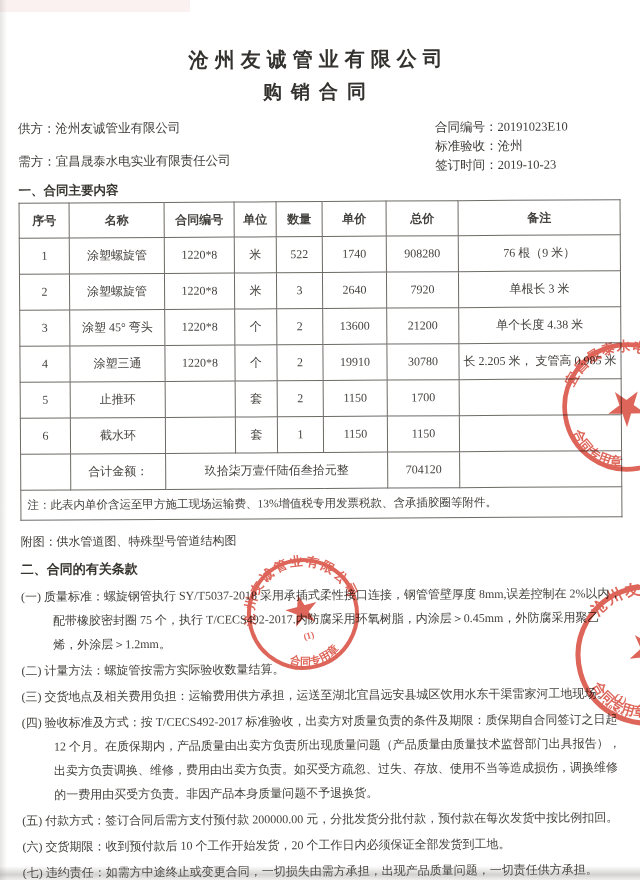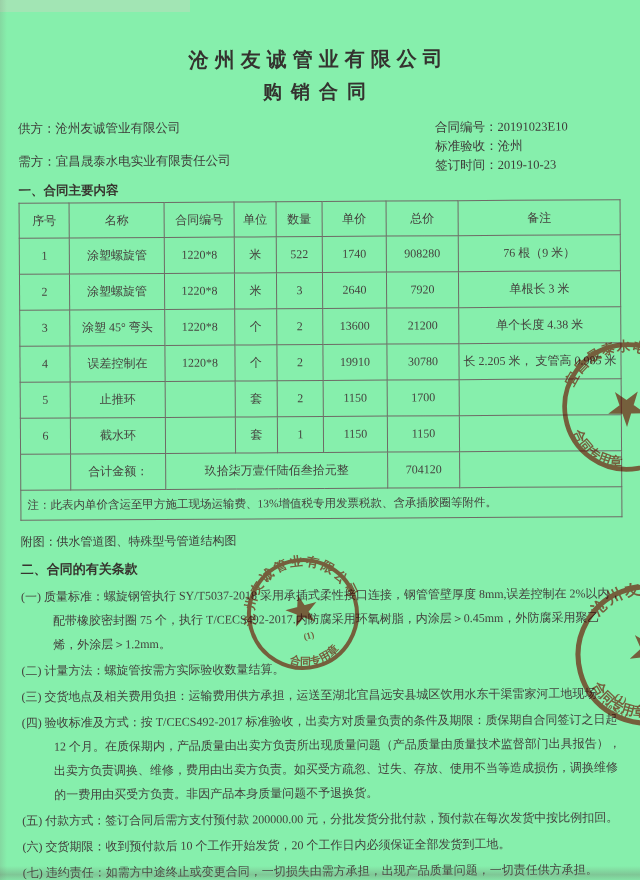--- a/index.html
+++ b/index.html
@@ -4,21 +4,21 @@
 <style>
   html,body{margin:0;padding:0;}
   body{
     width:640px;height:880px;
     background:#e9e7e3;
     font-family:"Liberation Serif","DejaVu Serif",serif;
     position:relative;overflow:hidden;
   }
   .page{
     position:absolute;left:0;top:0;width:640px;height:880px;
-    background:#86efac;overflow:hidden;
+    background:#ffffff;overflow:hidden;
   }
   .doc{
     position:absolute;left:20px;top:0;width:602px;
     transform:rotate(-0.35deg);
     color:#3e3c39;
   }
   .top-artifact{position:absolute;left:0;top:0;width:190px;height:12px;background:rgba(238,205,200,0.28);}
   .bottom-edge{position:absolute;left:0;bottom:0;width:100%;height:14px;
     background:linear-gradient(to bottom, rgba(0,0,0,0) 0%, rgba(110,105,98,0.30) 62%, rgba(110,105,98,0.10) 100%);}
   .left-edge{position:absolute;left:0;top:0;width:7px;height:100%;background:linear-gradient(to right, rgba(120,115,108,0.18), rgba(0,0,0,0));}
@@ -38,21 +38,21 @@
   .sec-heading{font-size:12.5px;font-weight:700;margin:5px 0 3px 0;color:#37352f;}
 
   table.items{
     width:100%;border-collapse:collapse;table-layout:fixed;
     font-size:12px;color:#45433f;
   }
   table.items th, table.items td{
     border:1px solid #6e6b66;text-align:center;vertical-align:middle;
     padding:2px 3px;height:31px;overflow:hidden;
   }
-  table.items th{font-weight:400;height:30px;}
+  table.items th{font-weight:700;height:30px;}
   .note-box{
     border:1px solid #6e6b66;border-top:none;
     font-size:11.5px;padding:7px 6px;color:#45433f;
   }
   .attach{font-size:12px;margin:13px 0 10px 0;}
   .sec2-heading{font-size:13px;font-weight:700;margin:8px 0 6px 0;color:#37352f;}
   .clauses p.clause{
     margin:2px 0;font-size:12px;line-height:24px;
     padding-left:32px;text-indent:-32px;color:#44423e;
   }
@@ -136,21 +136,21 @@
             <td>涂塑 45° 弯头</td>
             <td>1220*8</td>
             <td>个</td>
             <td>2</td>
             <td>13600</td>
             <td>21200</td>
             <td>单个长度 4.38 米</td>
           </tr>
           <tr>
             <td>4</td>
-            <td>误差控制在</td>
+            <td>涂塑三通</td>
             <td>1220*8</td>
             <td>个</td>
             <td>2</td>
             <td>19910</td>
             <td>30780</td>
             <td>长 2.205 米， 支管高 0.985 米</td>
           </tr>
           <tr>
             <td>5</td>
             <td>止推环</td>

